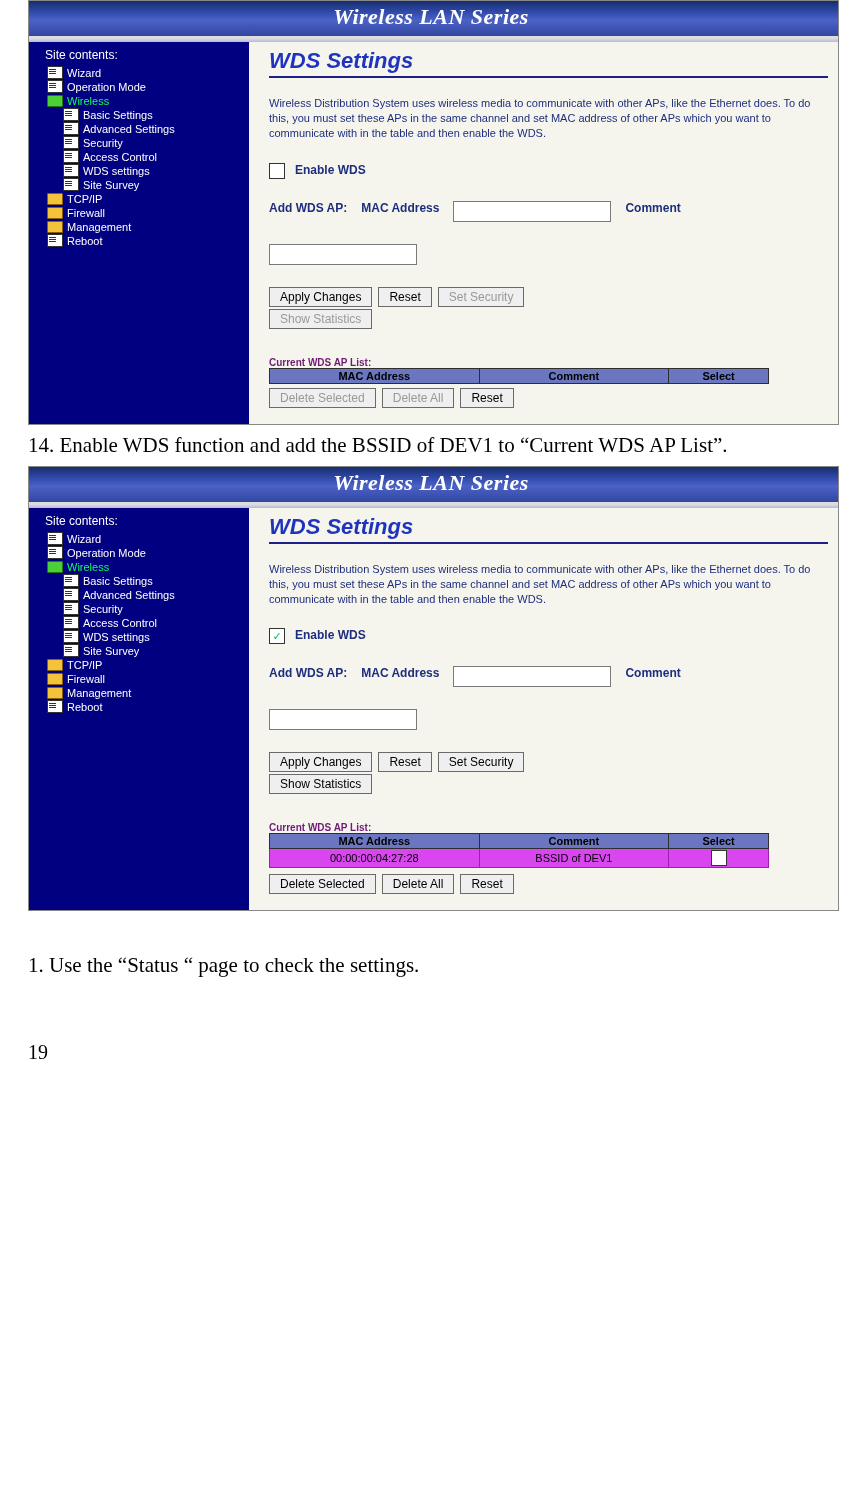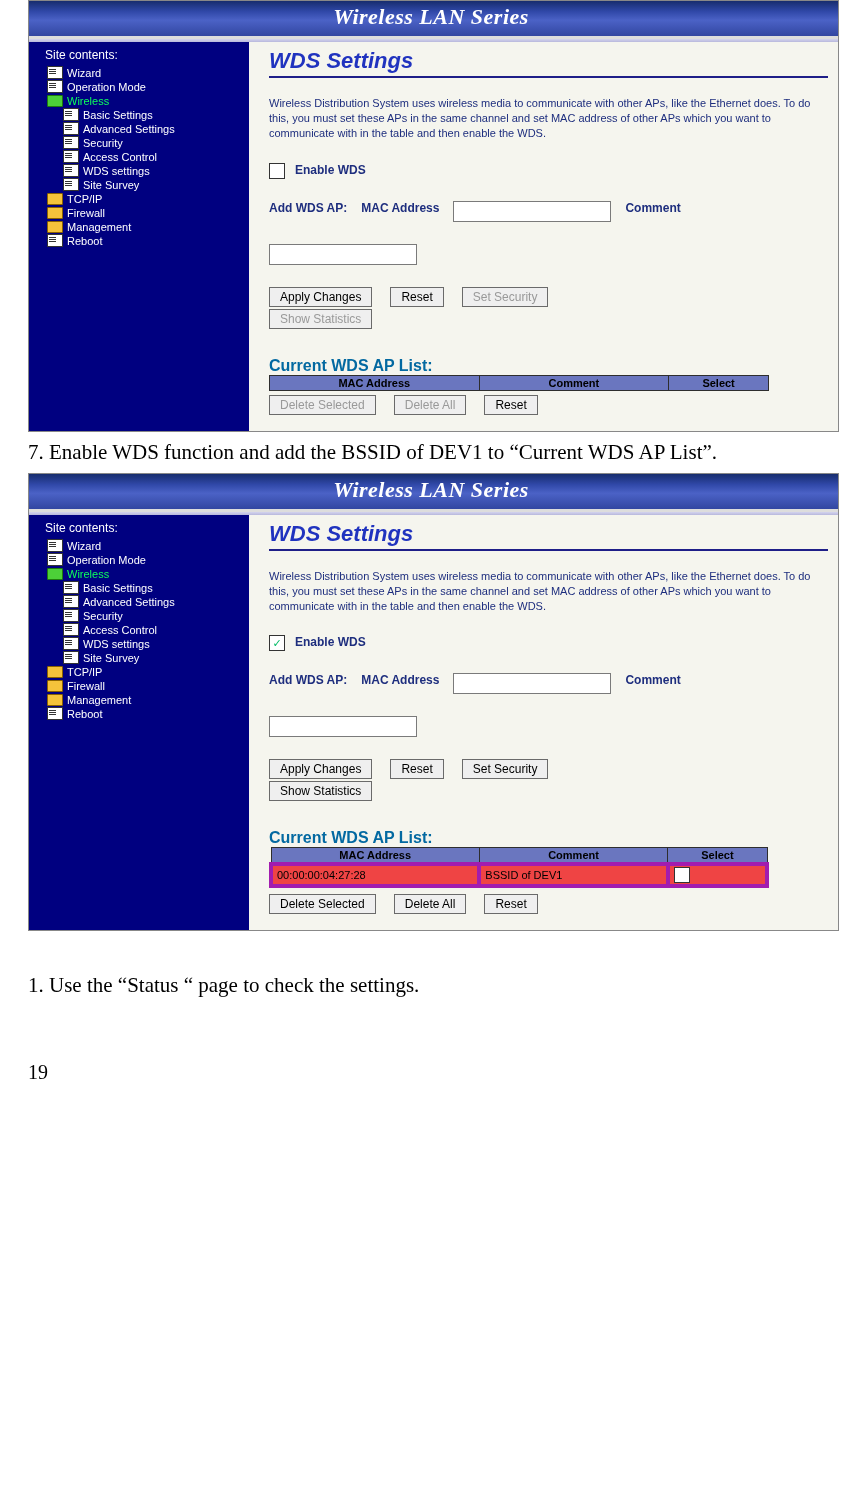--- a/index.html
+++ b/index.html
@@ -26,26 +26,26 @@
 .hr{height:2px;background:#1e1e88;margin:0 0 4px 0}
 .desc{color:#1e2e7e;font-size:11px;line-height:1.35;margin:18px 10px 10px 0}
 .row{display:flex;align-items:flex-start;gap:10px;margin:22px 0}
 .lblb{color:#1e2e7e;font-weight:700;font-size:12px}
 .cb{width:14px;height:14px;border:1px solid #333;background:#fff;display:inline-flex;align-items:center;justify-content:center;font-size:11px;color:#0b6}
 .txt{border:1px solid #7a7a7a;background:#fff;height:19px;font-size:12px;padding:0 3px;outline:none}
 .macin{width:150px}
 .cmin{width:140px}
 .btn{border:1px solid #6a6a6a;background:#efefef;color:#000;font-size:12px;padding:1px 10px;height:20px;cursor:pointer}
 .btn:disabled{color:#999}
-.btns{display:flex;gap:18px;flex-wrap:wrap;margin:6px 0 4px 0}
+.btns{display:flex;gap:6px;flex-wrap:wrap;margin:6px 0 4px 0}
 .section-gap{height:24px}
 .tbl{border-collapse:collapse;width:100%;max-width:500px;font-size:11px}
 .tbl th{background:#6a76bf;color:#000;font-weight:700;border:1px solid #2e2e2e;padding:1px 4px}
-.tbl td{background:#ef4444;border:4px solid #a21caf;padding:1px 4px;text-align:left}
-.listname{color:#0369a1;font-weight:700;margin-bottom:0;font-size:16px}
+.tbl td{background:#d946ef;border:1px solid #a21caf;padding:1px 4px;text-align:center}
+.listname{color:#701a75;font-weight:700;margin-bottom:0;font-size:10px}
 .sel-box{width:14px;height:14px;border:1px solid #333;background:#fff;display:inline-block;vertical-align:middle}
 </style>
 </head>
 <body>
 
 <div class="page">
 
 <div class="shot">
  <div class="banner">Wireless LAN Series</div>
  <div class="banner-rule"></div>
@@ -145,21 +145,21 @@
           </table>
    <div class="btns" style="margin-top:4px">
     <button class="btn" disabled="">Delete Selected</button>
     <button class="btn" disabled="">Delete All</button>
     <button class="btn">Reset</button>
    </div>
   </div>
  </div>
 </div>
 
-<div class="step-text">7. Enable WDS function and add the BSSID of DEV1 to “Current WDS AP List”.</div>
+<div class="step-text">14. Enable WDS function and add the BSSID of DEV1 to “Current WDS AP List”.</div>
 
 <div class="shot">
  <div class="banner">Wireless LAN Series</div>
  <div class="banner-rule"></div>
  <div class="body-wrap">
   <div class="sidebar">
    <div class="sb-title">Site contents:</div>
    <div id="sb2">
             <div class="sb-item sb-top">
               <span class="ic ic-doc"></span>

